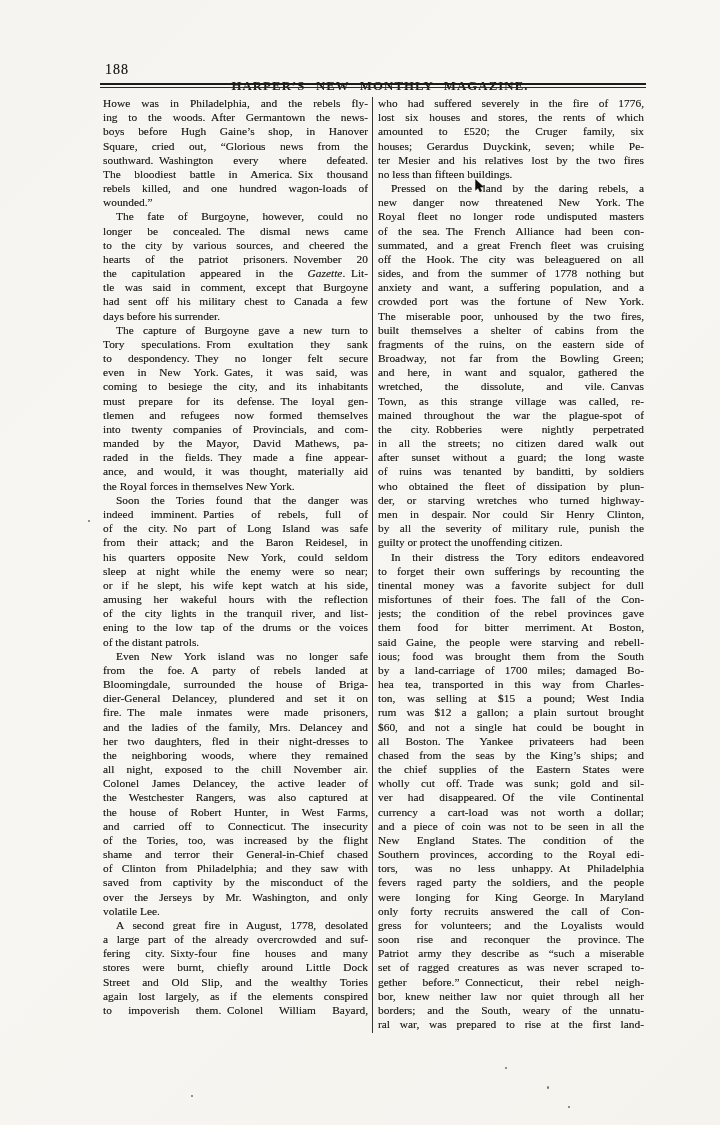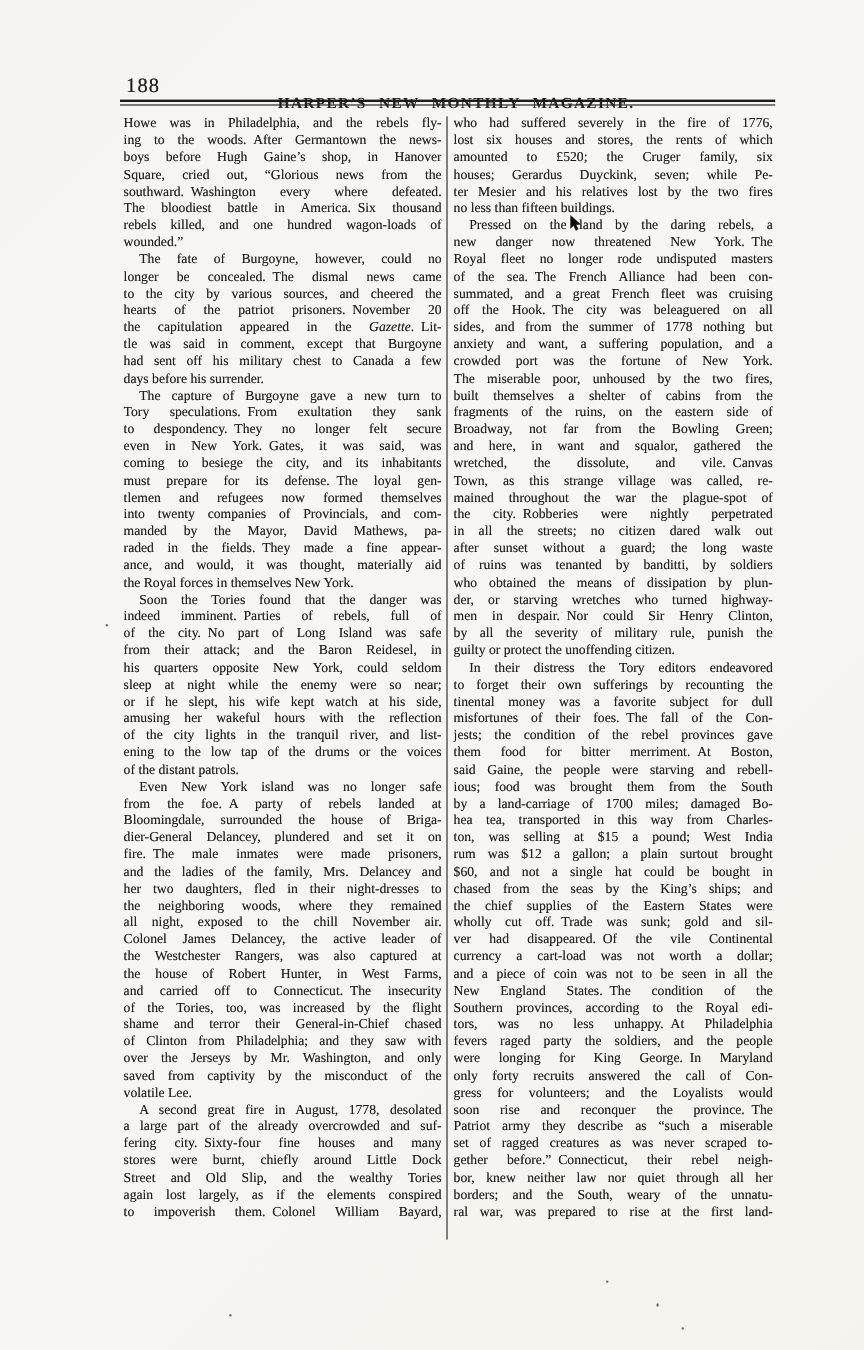--- a/index.html
+++ b/index.html
@@ -5,21 +5,21 @@
   html,body{margin:0;padding:0;}
   body{width:720px;height:1125px;overflow:hidden;background:#e9e8e4;}
   .page{
     position:relative;width:720px;height:1125px;
     background:linear-gradient(135deg,#f5f4f0 0%,#f7f6f2 40%,#f4f3ee 100%);
     font-family:"Liberation Serif","DejaVu Serif",serif;
     color:#201f1d;
   }
   .pageno{
     position:absolute;left:105px;top:62px;
-    font-size:17px;letter-spacing:1px;
+    font-size:14px;letter-spacing:1px;
     text-shadow:0 0 .4px rgba(30,29,27,.7);
     font-family:Liberation Serif, serif;
   }
   .masthead{
     position:absolute;left:115px;top:79px;width:530px;
     text-align:center;font-size:12.8px;font-weight:bold;
     letter-spacing:1.1px;word-spacing:6px;color:#232220;
   }
   .rule-wrap{position:absolute;left:100px;top:83px;width:546px;}
   .rule-thick{height:1.8px;background:#1d1c1a;}
@@ -109,22 +109,22 @@
       <div class="line">her two daughters, fled in their night-dresses to</div>
       <div class="line">the neighboring woods, where they remained</div>
       <div class="line">all night, exposed to the chill November air.</div>
       <div class="line">Colonel James Delancey, the active leader of</div>
       <div class="line">the Westchester Rangers, was also captured at</div>
       <div class="line">the house of Robert Hunter, in West Farms,</div>
       <div class="line">and carried off to Connecticut. The insecurity</div>
       <div class="line">of the Tories, too, was increased by the flight</div>
       <div class="line">shame and terror their General-in-Chief chased</div>
       <div class="line">of Clinton from Philadelphia; and they saw with</div>
+      <div class="line">saved from captivity by the misconduct of the</div>
       <div class="line">over the Jerseys by Mr. Washington, and only</div>
-      <div class="line">saved from captivity by the misconduct of the</div>
       <div class="line last">volatile Lee.</div>
       <div class="line indent">A second great fire in August, 1778, desolated</div>
       <div class="line">a large part of the already overcrowded and suf-</div>
       <div class="line">fering city. Sixty-four fine houses and many</div>
       <div class="line">stores were burnt, chiefly around Little Dock</div>
       <div class="line">Street and Old Slip, and the wealthy Tories</div>
       <div class="line">again lost largely, as if the elements conspired</div>
       <div class="line">to impoverish them. Colonel William Bayard,</div>
     </div>
   <div class="col col-right">
@@ -148,38 +148,39 @@
       <div class="line">fragments of the ruins, on the eastern side of</div>
       <div class="line">Broadway, not far from the Bowling Green;</div>
       <div class="line">and here, in want and squalor, gathered the</div>
       <div class="line">wretched, the dissolute, and vile. Canvas</div>
       <div class="line">Town, as this strange village was called, re-</div>
       <div class="line">mained throughout the war the plague-spot of</div>
       <div class="line">the city. Robberies were nightly perpetrated</div>
       <div class="line">in all the streets; no citizen dared walk out</div>
       <div class="line">after sunset without a guard; the long waste</div>
       <div class="line">of ruins was tenanted by banditti, by soldiers</div>
-      <div class="line">who obtained the means of dissipation by plun-</div>
+      <div class="line">who obtained the fleet of dissipation by plun-</div>
       <div class="line">der, or starving wretches who turned highway-</div>
       <div class="line">men in despair. Nor could Sir Henry Clinton,</div>
       <div class="line">by all the severity of military rule, punish the</div>
       <div class="line last">guilty or protect the unoffending citizen.</div>
       <div class="line indent">In their distress the Tory editors endeavored</div>
       <div class="line">to forget their own sufferings by recounting the</div>
       <div class="line">tinental money was a favorite subject for dull</div>
       <div class="line">misfortunes of their foes. The fall of the Con-</div>
       <div class="line">jests; the condition of the rebel provinces gave</div>
       <div class="line">them food for bitter merriment. At Boston,</div>
       <div class="line">said Gaine, the people were starving and rebell-</div>
       <div class="line">ious; food was brought them from the South</div>
       <div class="line">by a land-carriage of 1700 miles; damaged Bo-</div>
       <div class="line">hea tea, transported in this way from Charles-</div>
       <div class="line">ton, was selling at $15 a pound; West India</div>
       <div class="line">rum was $12 a gallon; a plain surtout brought</div>
       <div class="line">$60, and not a single hat could be bought in</div>
+      <div class="line">all Boston. The Yankee privateers had been</div>
       <div class="line">chased from the seas by the King’s ships; and</div>
       <div class="line">the chief supplies of the Eastern States were</div>
       <div class="line">wholly cut off. Trade was sunk; gold and sil-</div>
       <div class="line">ver had disappeared. Of the vile Continental</div>
       <div class="line">currency a cart-load was not worth a dollar;</div>
       <div class="line">and a piece of coin was not to be seen in all the</div>
       <div class="line">New England States. The condition of the</div>
       <div class="line">Southern provinces, according to the Royal edi-</div>
       <div class="line">tors, was no less unhappy. At Philadelphia</div>
       <div class="line">fevers raged party the soldiers, and the people</div>

